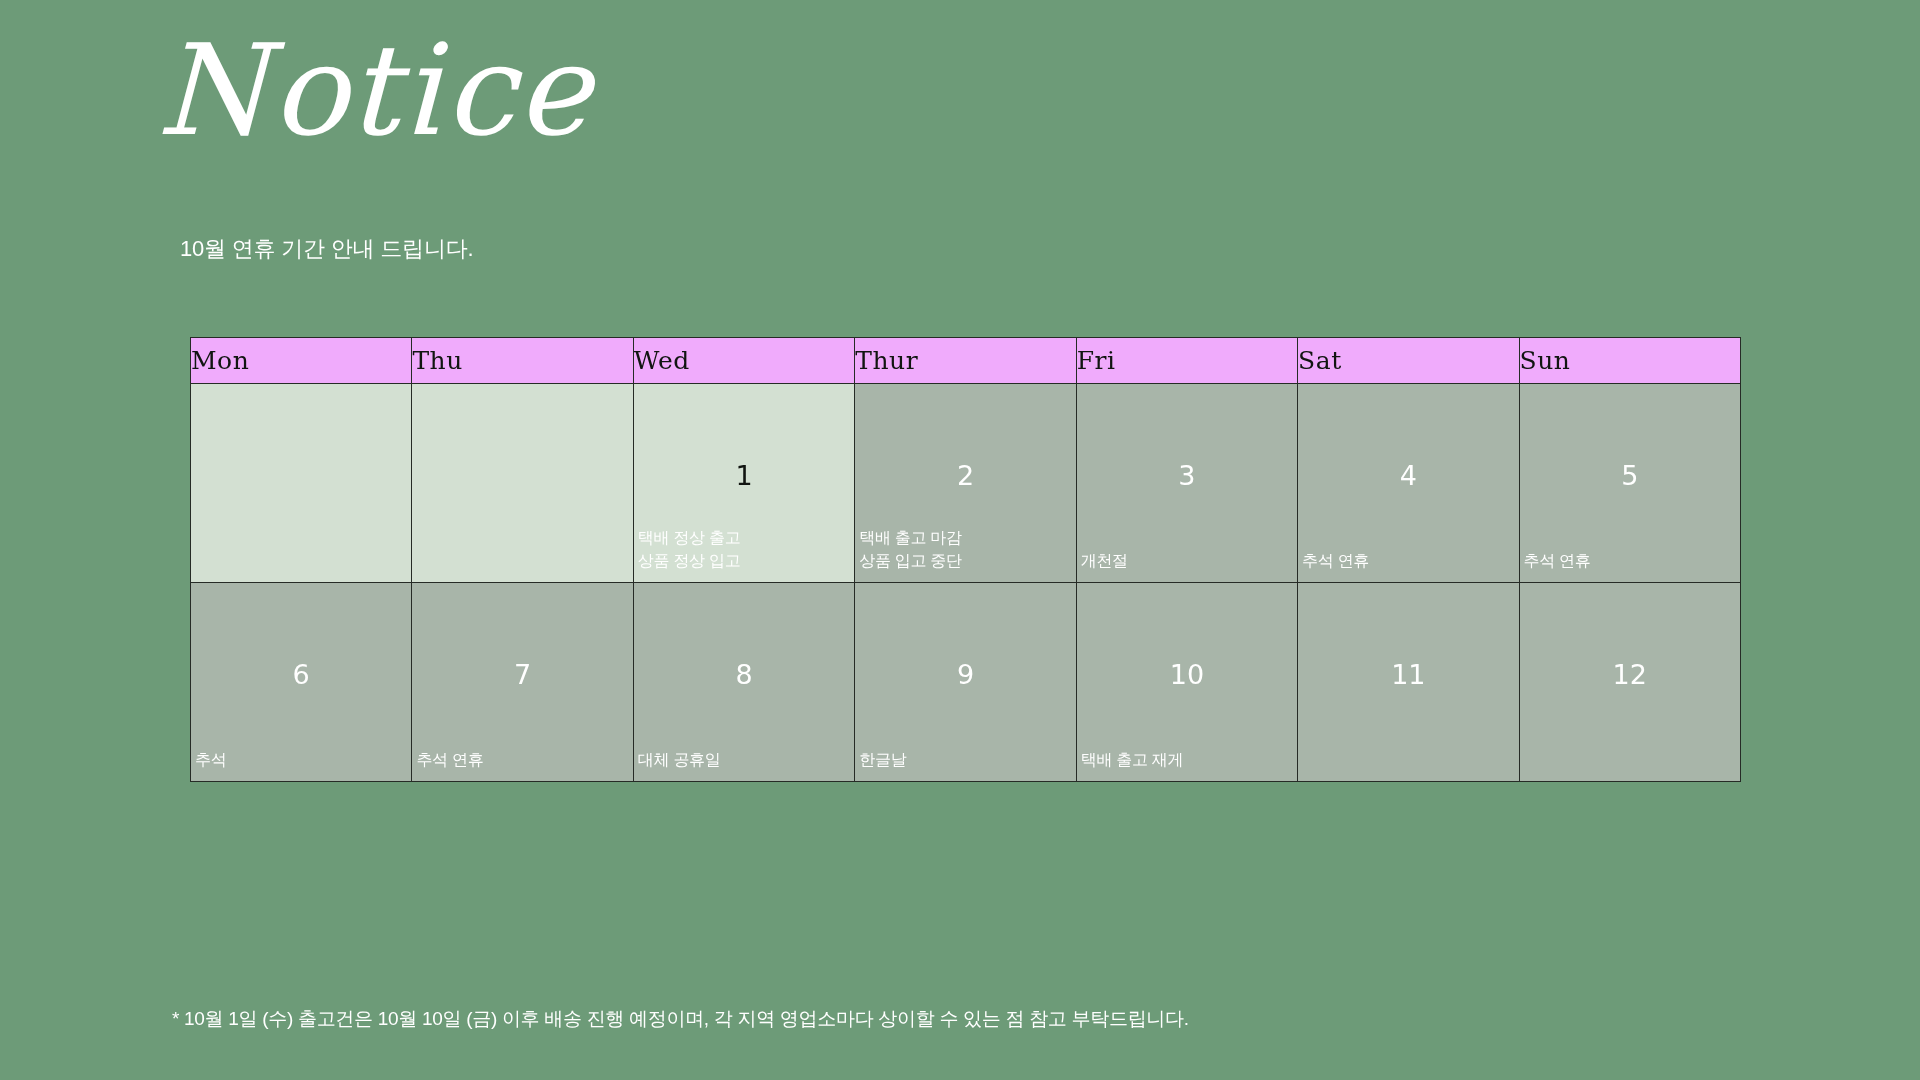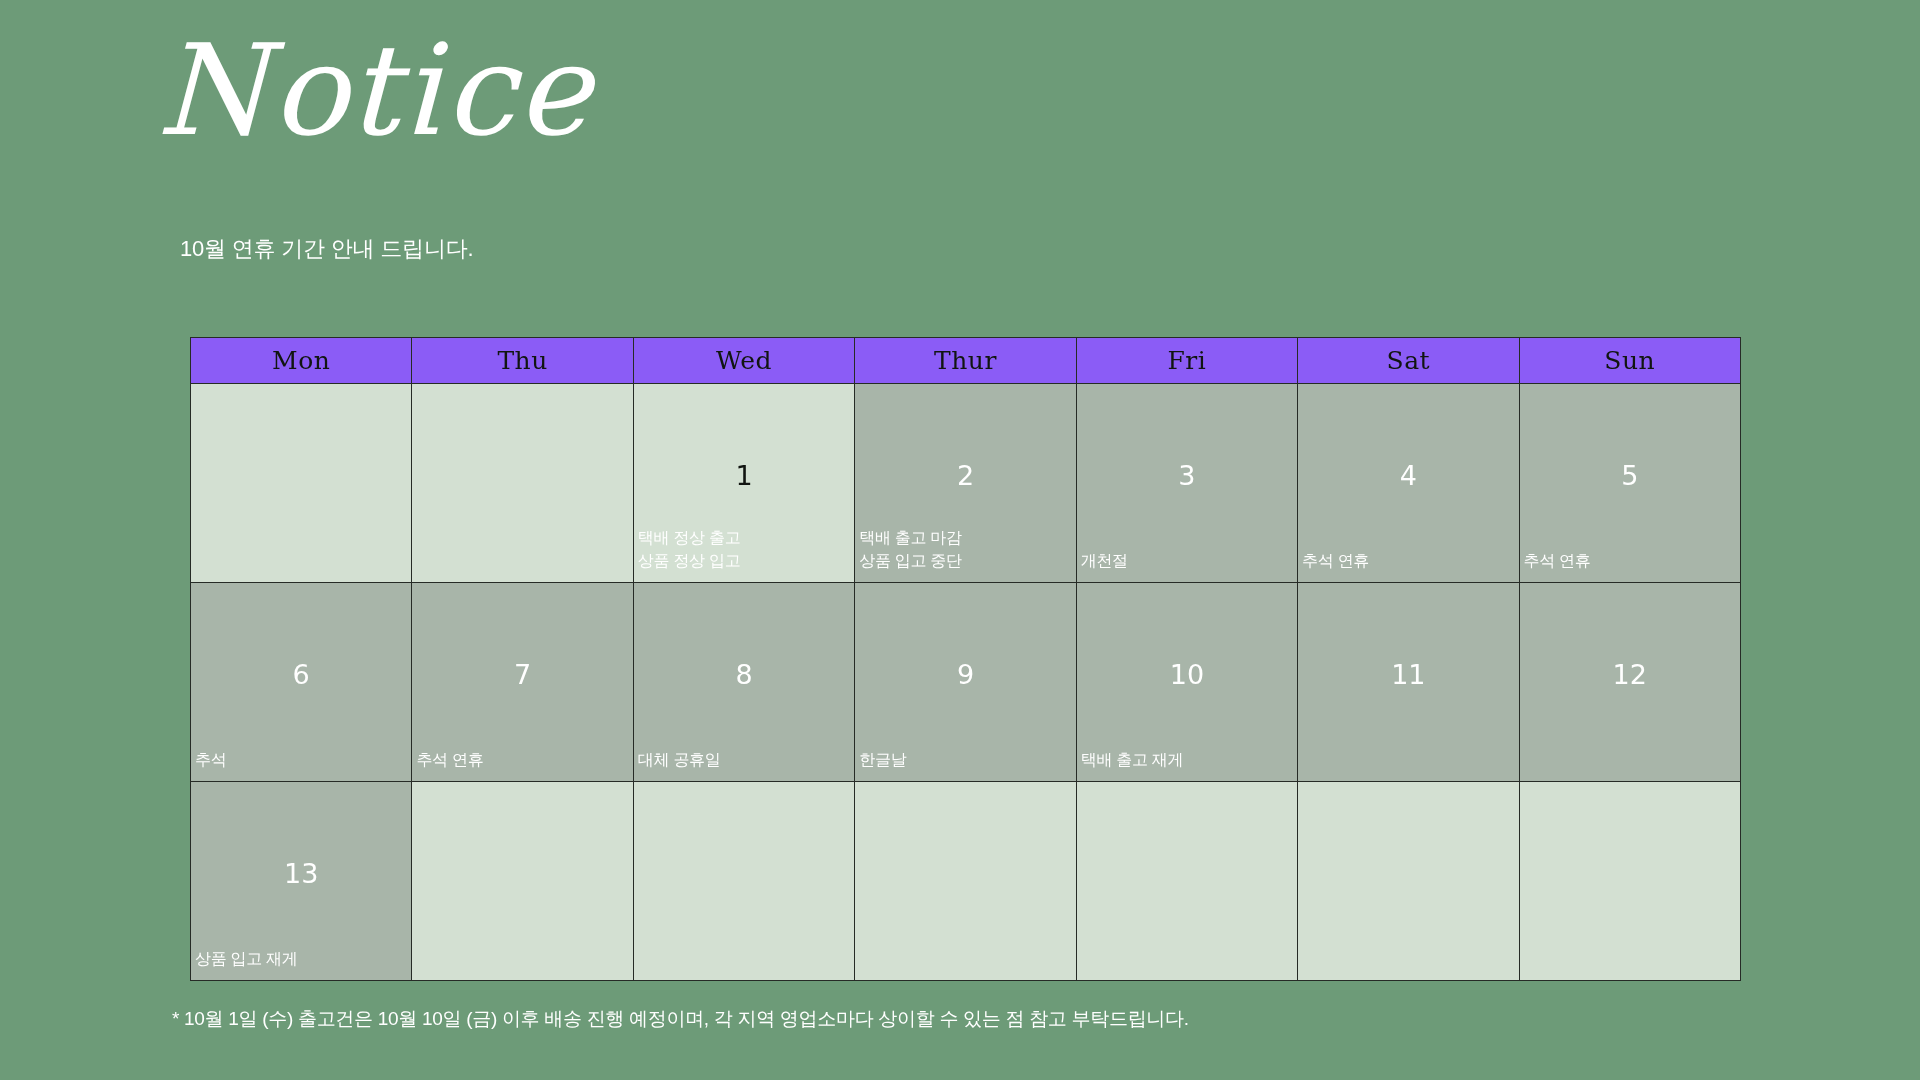--- a/index.html
+++ b/index.html
@@ -47,26 +47,26 @@
     border-collapse:collapse;
     table-layout:fixed;
   }
   .cal th,.cal td{
     border:1px solid #262b26;
     padding:0;
     margin:0;
   }
   .cal th{
     height:45px;
-    background:#8b5cf6;
+    background:#f0abfc;
     color:#111511;
     font-size:25px;
     font-weight:400;
     font-family:"DejaVu Serif","Liberation Serif",serif;
-    text-align:center;
+    text-align:left;
     vertical-align:middle;
     letter-spacing:0.5px;
   }
   .cal td{
     height:198px;
     vertical-align:top;
     position:relative;
   }
   td.light{background:#d3e0d2;}
   td.gray {background:#a8b5a9;}
@@ -200,32 +200,18 @@
               <div>택배 출고 재게</div>
             </div>
           </td>
           <td class="gray">
             <div class="daynum white">11</div>
           </td>
           <td class="gray">
             <div class="daynum white">12</div>
           </td>
         </tr>
-        <tr>
-          <td class="gray">
-            <div class="daynum white">13</div>
-            <div class="note">
-              <div>상품 입고 재게</div>
-            </div>
-          </td>
-          <td class="empty"></td>
-          <td class="empty"></td>
-          <td class="empty"></td>
-          <td class="empty"></td>
-          <td class="empty"></td>
-          <td class="empty"></td>
-        </tr>
       </tbody>
   </table>
 
   <div class="footer">*  10월 1일 (수) 출고건은 10월 10일 (금) 이후 배송 진행 예정이며, 각 지역 영업소마다 상이할 수 있는 점 참고 부탁드립니다.</div>
 
 </div>
 
 </body></html>

